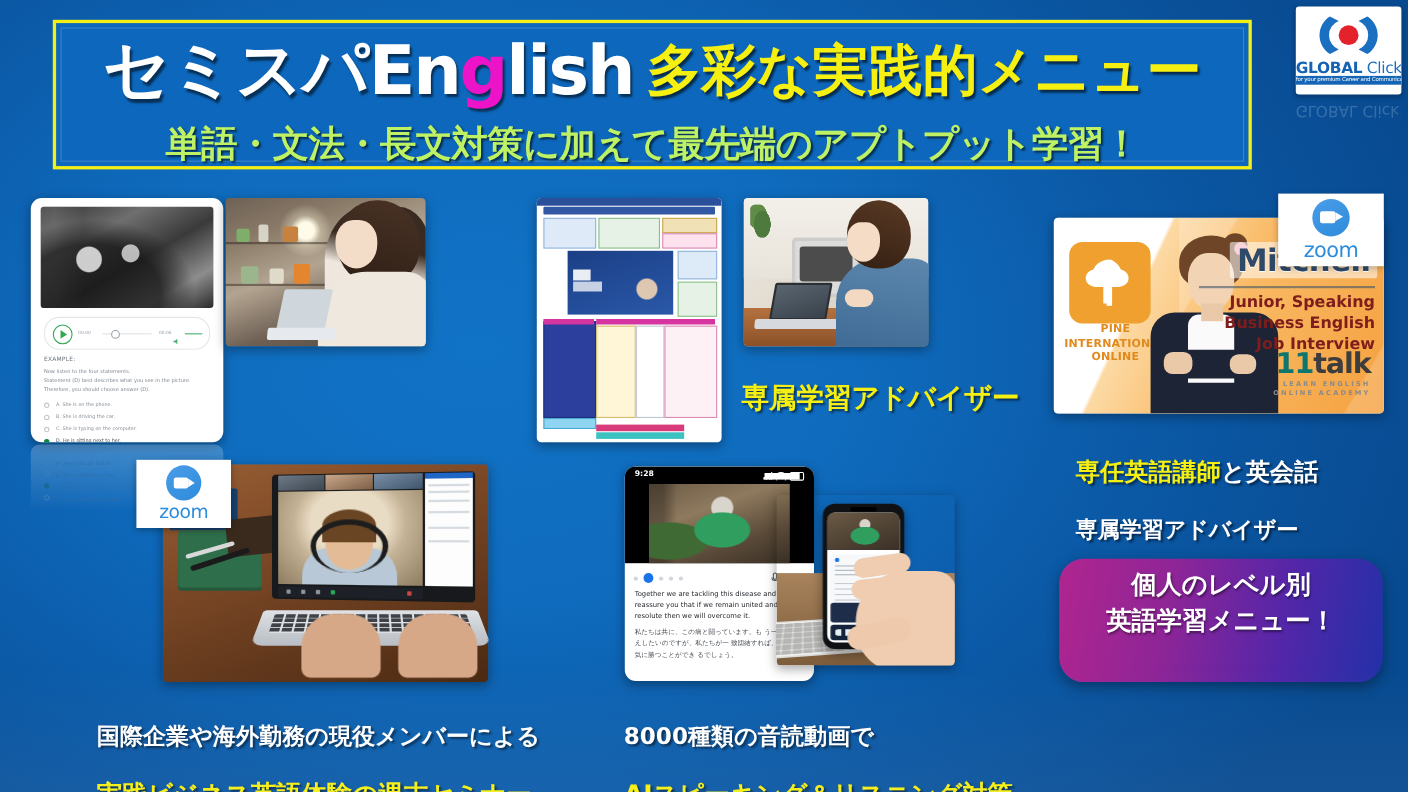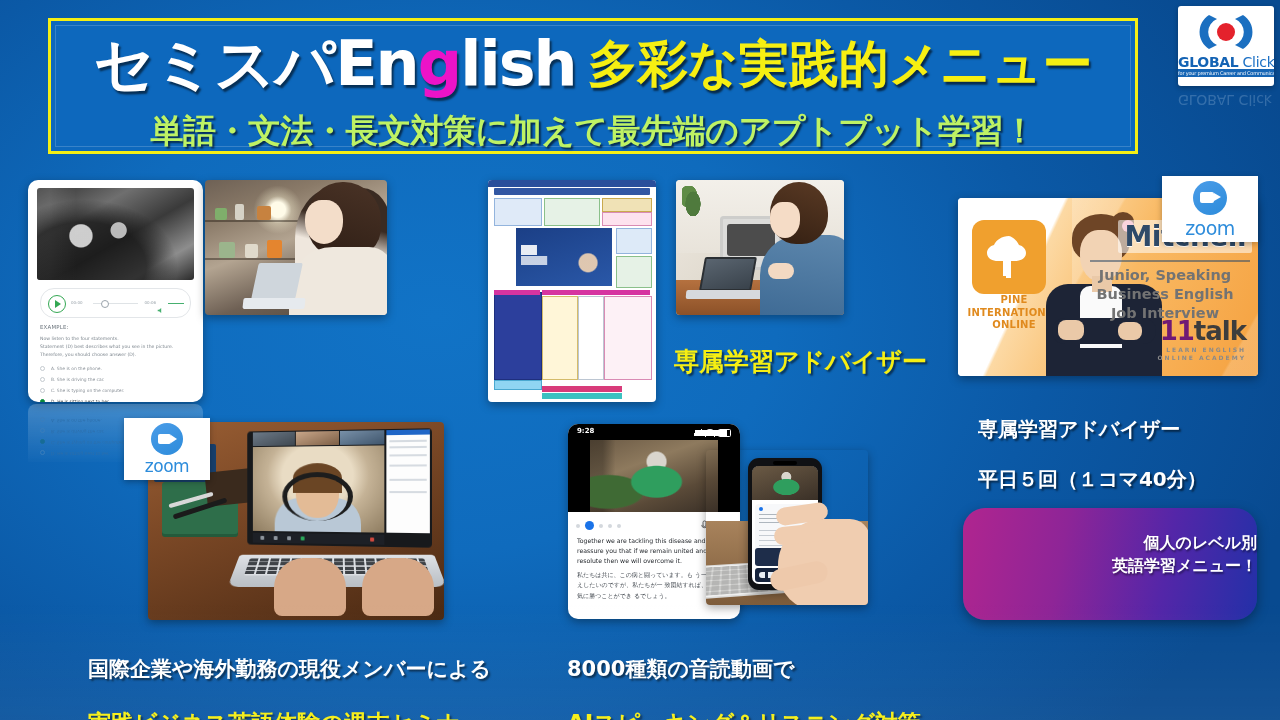--- a/index.html
+++ b/index.html
@@ -190,25 +190,25 @@
   .t-face{position:absolute;left:44px;top:16px;width:42px;height:52px;border-radius:44% 44% 52% 52%;background:#f2d3b4;}
   .t-neck{position:absolute;left:56px;top:62px;width:20px;height:16px;background:#eac9a8;}
   .t-jacket{position:absolute;left:10px;top:70px;width:116px;height:92px;background:#1d2436;border-radius:22px 22px 0 0;}
   .t-shirt{position:absolute;left:44px;top:72px;width:42px;height:62px;background:#fafafa;border-radius:10px 10px 0 0;}
   .t-arms{position:absolute;left:16px;top:104px;width:104px;height:26px;background:#1d2436;border-radius:14px;}
   .t-hand1{position:absolute;left:22px;top:106px;width:26px;height:20px;border-radius:8px;background:#eac9a8;}
   .t-hand2{position:absolute;left:82px;top:108px;width:24px;height:18px;border-radius:8px;background:#eac9a8;}
   .t-name{position:absolute;right:6px;top:22px;font-size:28px;font-weight:700;color:#2f4a68;letter-spacing:-.5px;
     background:rgba(255,255,255,.55);padding:0 6px;border-radius:2px;text-shadow:0 1px 0 rgba(255,255,255,.9);}
   .t-rule{position:absolute;right:8px;top:62px;width:160px;height:2px;background:#2f4a68;opacity:.55;}
-  .t-roles{position:absolute;right:8px;top:68px;width:170px;text-align:center;font-size:14.5px;line-height:1.32;
-    font-weight:700;color:#737373;}
+  .t-roles{position:absolute;right:8px;top:68px;width:170px;text-align:right;font-size:14.5px;line-height:1.32;
+    font-weight:700;color:#7f1d1d;}
   .talk{position:absolute;right:12px;bottom:14px;text-align:right;}
   .talk-main{font-size:26px;font-weight:700;color:#3d3d3d;letter-spacing:-1px;}
-  .talk-main i{font-style:normal;color:#701a75;}
+  .talk-main i{font-style:normal;color:#0f766e;}
   .talk-sub{font-size:6px;letter-spacing:2px;color:#8a8a8a;font-weight:700;line-height:1.35;}
   .zoom-badge{position:absolute;left:1162px;top:176px;width:96px;height:66px;background:#fff;
     box-shadow:0 2px 6px rgba(0,0,0,.28);}
   .zoom-circ{position:absolute;left:50%;top:5px;transform:translateX(-50%);width:34px;height:34px;border-radius:50%;
     background:linear-gradient(150deg,#4a9ce8,#2d8cdb);}
   .zoom-cam{position:absolute;left:7px;top:11px;width:14px;height:11px;background:#fff;border-radius:2px;}
   .zoom-cam:after{content:"";position:absolute;left:14px;top:1px;border-left:7px solid #fff;border-top:4.5px solid transparent;border-bottom:4.5px solid transparent;}
   .zoom-txt{position:absolute;left:0;right:0;top:41px;text-align:center;font-size:19px;font-weight:400;color:#2d8cdb;letter-spacing:-.5px;}
 
   
@@ -340,22 +340,22 @@
   #cap-sem .w{font-size:21px;}
   #cap-sem .y{font-size:23px;}
   #cap-ai{left:567px;top:630px;font-size:22px;}
   #cap-ai .w{font-size:21px;}
   #cap-ai .y{font-size:23px;}
 
   
   #pill{position:absolute;left:963px;top:508px;width:294px;height:112px;border-radius:22px;
     background:linear-gradient(100deg,#b0258f 0%,#8e2597 34%,#5426a8 68%,#2330a8 100%);
     box-shadow:0 4px 12px rgba(0,0,0,.35);}
-  #pill .pt{position:absolute;left:0;right:0;top:24px;text-align:right;color:#fff;font-weight:700;
-    font-size:16px;line-height:1.42;text-shadow:1px 2px 2px rgba(0,0,0,.45);white-space:pre-line;}
+  #pill .pt{position:absolute;left:0;right:0;top:8px;text-align:center;color:#fff;font-weight:700;
+    font-size:23px;line-height:1.42;text-shadow:1px 2px 2px rgba(0,0,0,.45);white-space:pre-line;}
 
   .glow{position:absolute;left:0;right:0;bottom:0;height:120px;pointer-events:none;
     background:linear-gradient(to top, rgba(255,255,255,.05), transparent);}
 </style>
 </head>
 <body>
 
 <div id="stage">
 
   <div class="hdr">
@@ -629,20 +629,21 @@
       <div class="h-thumb"></div>
     </div>
   </div>
 
 
   <div class="cap" id="cap-adv">
     <span class="l2">専属学習アドバイザー</span>
   </div>
 
   <div class="cap" id="cap-teach">
+    <span class="l1"><span class="inline-y">専任英語講師</span><span class="inline-w">と英会話</span></span>
     <span class="l2">専属学習アドバイザー</span>
     <span class="l3">平日５回（１コマ40分）</span>
   </div>
 
   <div class="cap" id="cap-sem">
     <span class="w">国際企業や海外勤務の現役メンバーによる</span>
     <span class="y">実践ビジネス英語体験の週末セミナー</span>
   </div>
 
   <div class="cap" id="cap-ai">

